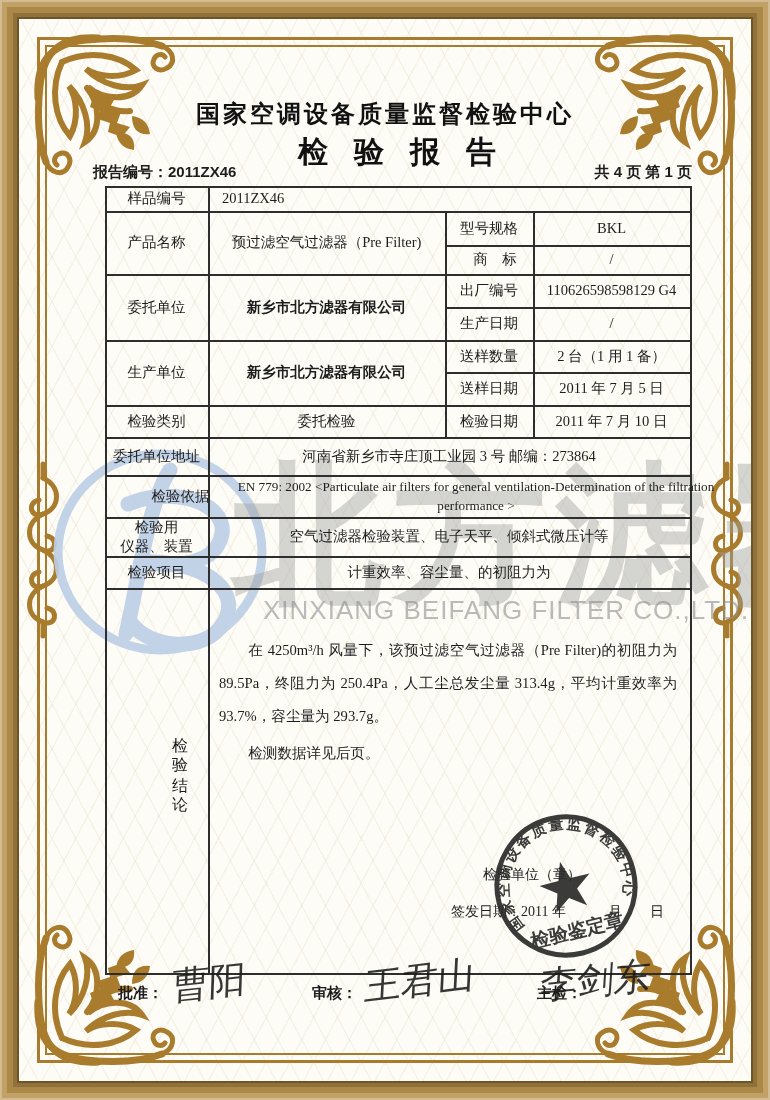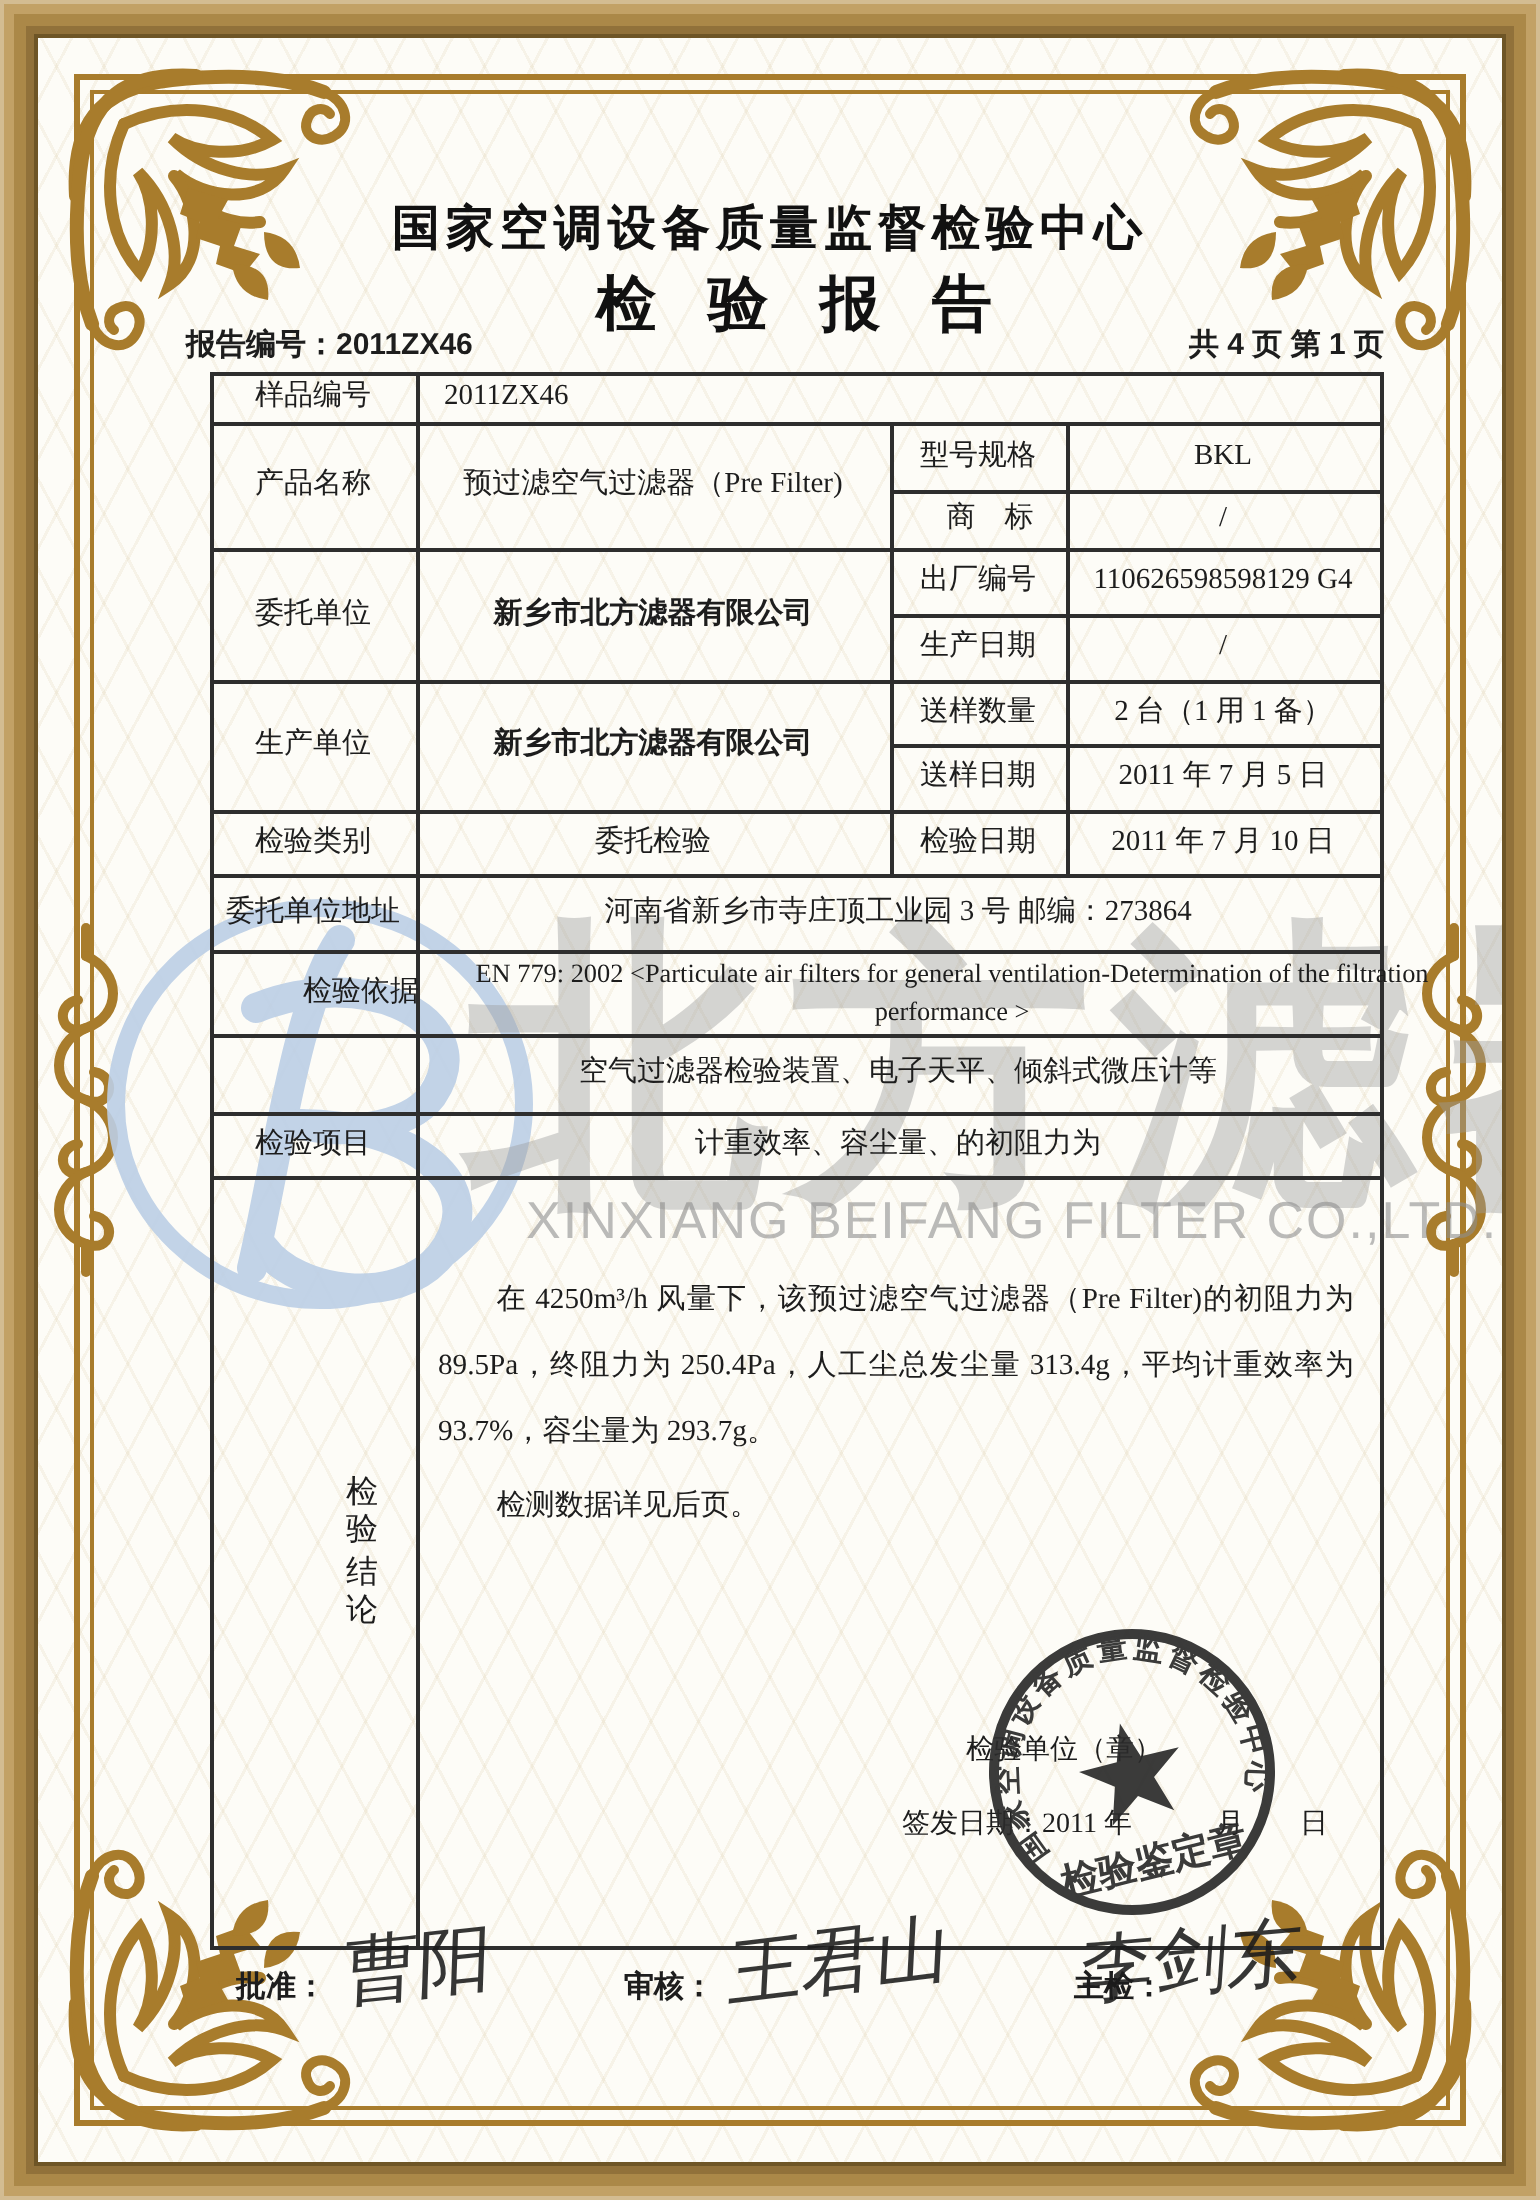--- a/index.html
+++ b/index.html
@@ -195,20 +195,24 @@
     <div class="cell" style="left:208px;top:405px;width:237px;height:32px;">委托检验</div>
     <div class="cell" style="left:445px;top:405px;width:88px;height:32px;">检验日期</div>
     <div class="cell" style="left:533px;top:405px;width:157px;height:32px;">2011 年 7 月 10 日</div>
 
     <div class="cell" style="left:105px;top:437px;width:103px;height:38px;">委托单位地址</div>
     <div class="cell" style="left:208px;top:437px;width:482px;height:38px;">河南省新乡市寺庄顶工业园 3 号 邮编：273864</div>
 
     <div class="cell" style="left:105px;top:475px;width:103px;height:42px;margin-left:24px;">检验依据</div>
     <div class="cell small" style="left:208px;top:475px;width:536px;height:42px;">EN 779: 2002 &lt;Particulate air filters for general ventilation-Determination of the filtration performance &gt;</div>
 
+    <div class="cell" style="left:105px;top:517px;width:103px;height:39px;flex-direction:column;line-height:1.3;">
+      <span>检验用</span>
+      <span>仪器、装置</span>
+    </div>
     <div class="cell" style="left:208px;top:517px;width:482px;height:39px;">空气过滤器检验装置、电子天平、倾斜式微压计等</div>
 
     <div class="cell" style="left:105px;top:556px;width:103px;height:32px;">检验项目</div>
     <div class="cell" style="left:208px;top:556px;width:482px;height:32px;">计重效率、容尘量、的初阻力为</div>
 
     <div class="vert-label">检验结论</div>
     <div class="concl">
       <p>在 4250m³/h 风量下，该预过滤空气过滤器（Pre Filter)的初阻力为 89.5Pa，终阻力为 250.4Pa，人工尘总发尘量 313.4g，平均计重效率为 93.7%，容尘量为 293.7g。</p>
       <p style="margin-top:4px;">检测数据详见后页。</p>
     </div>

